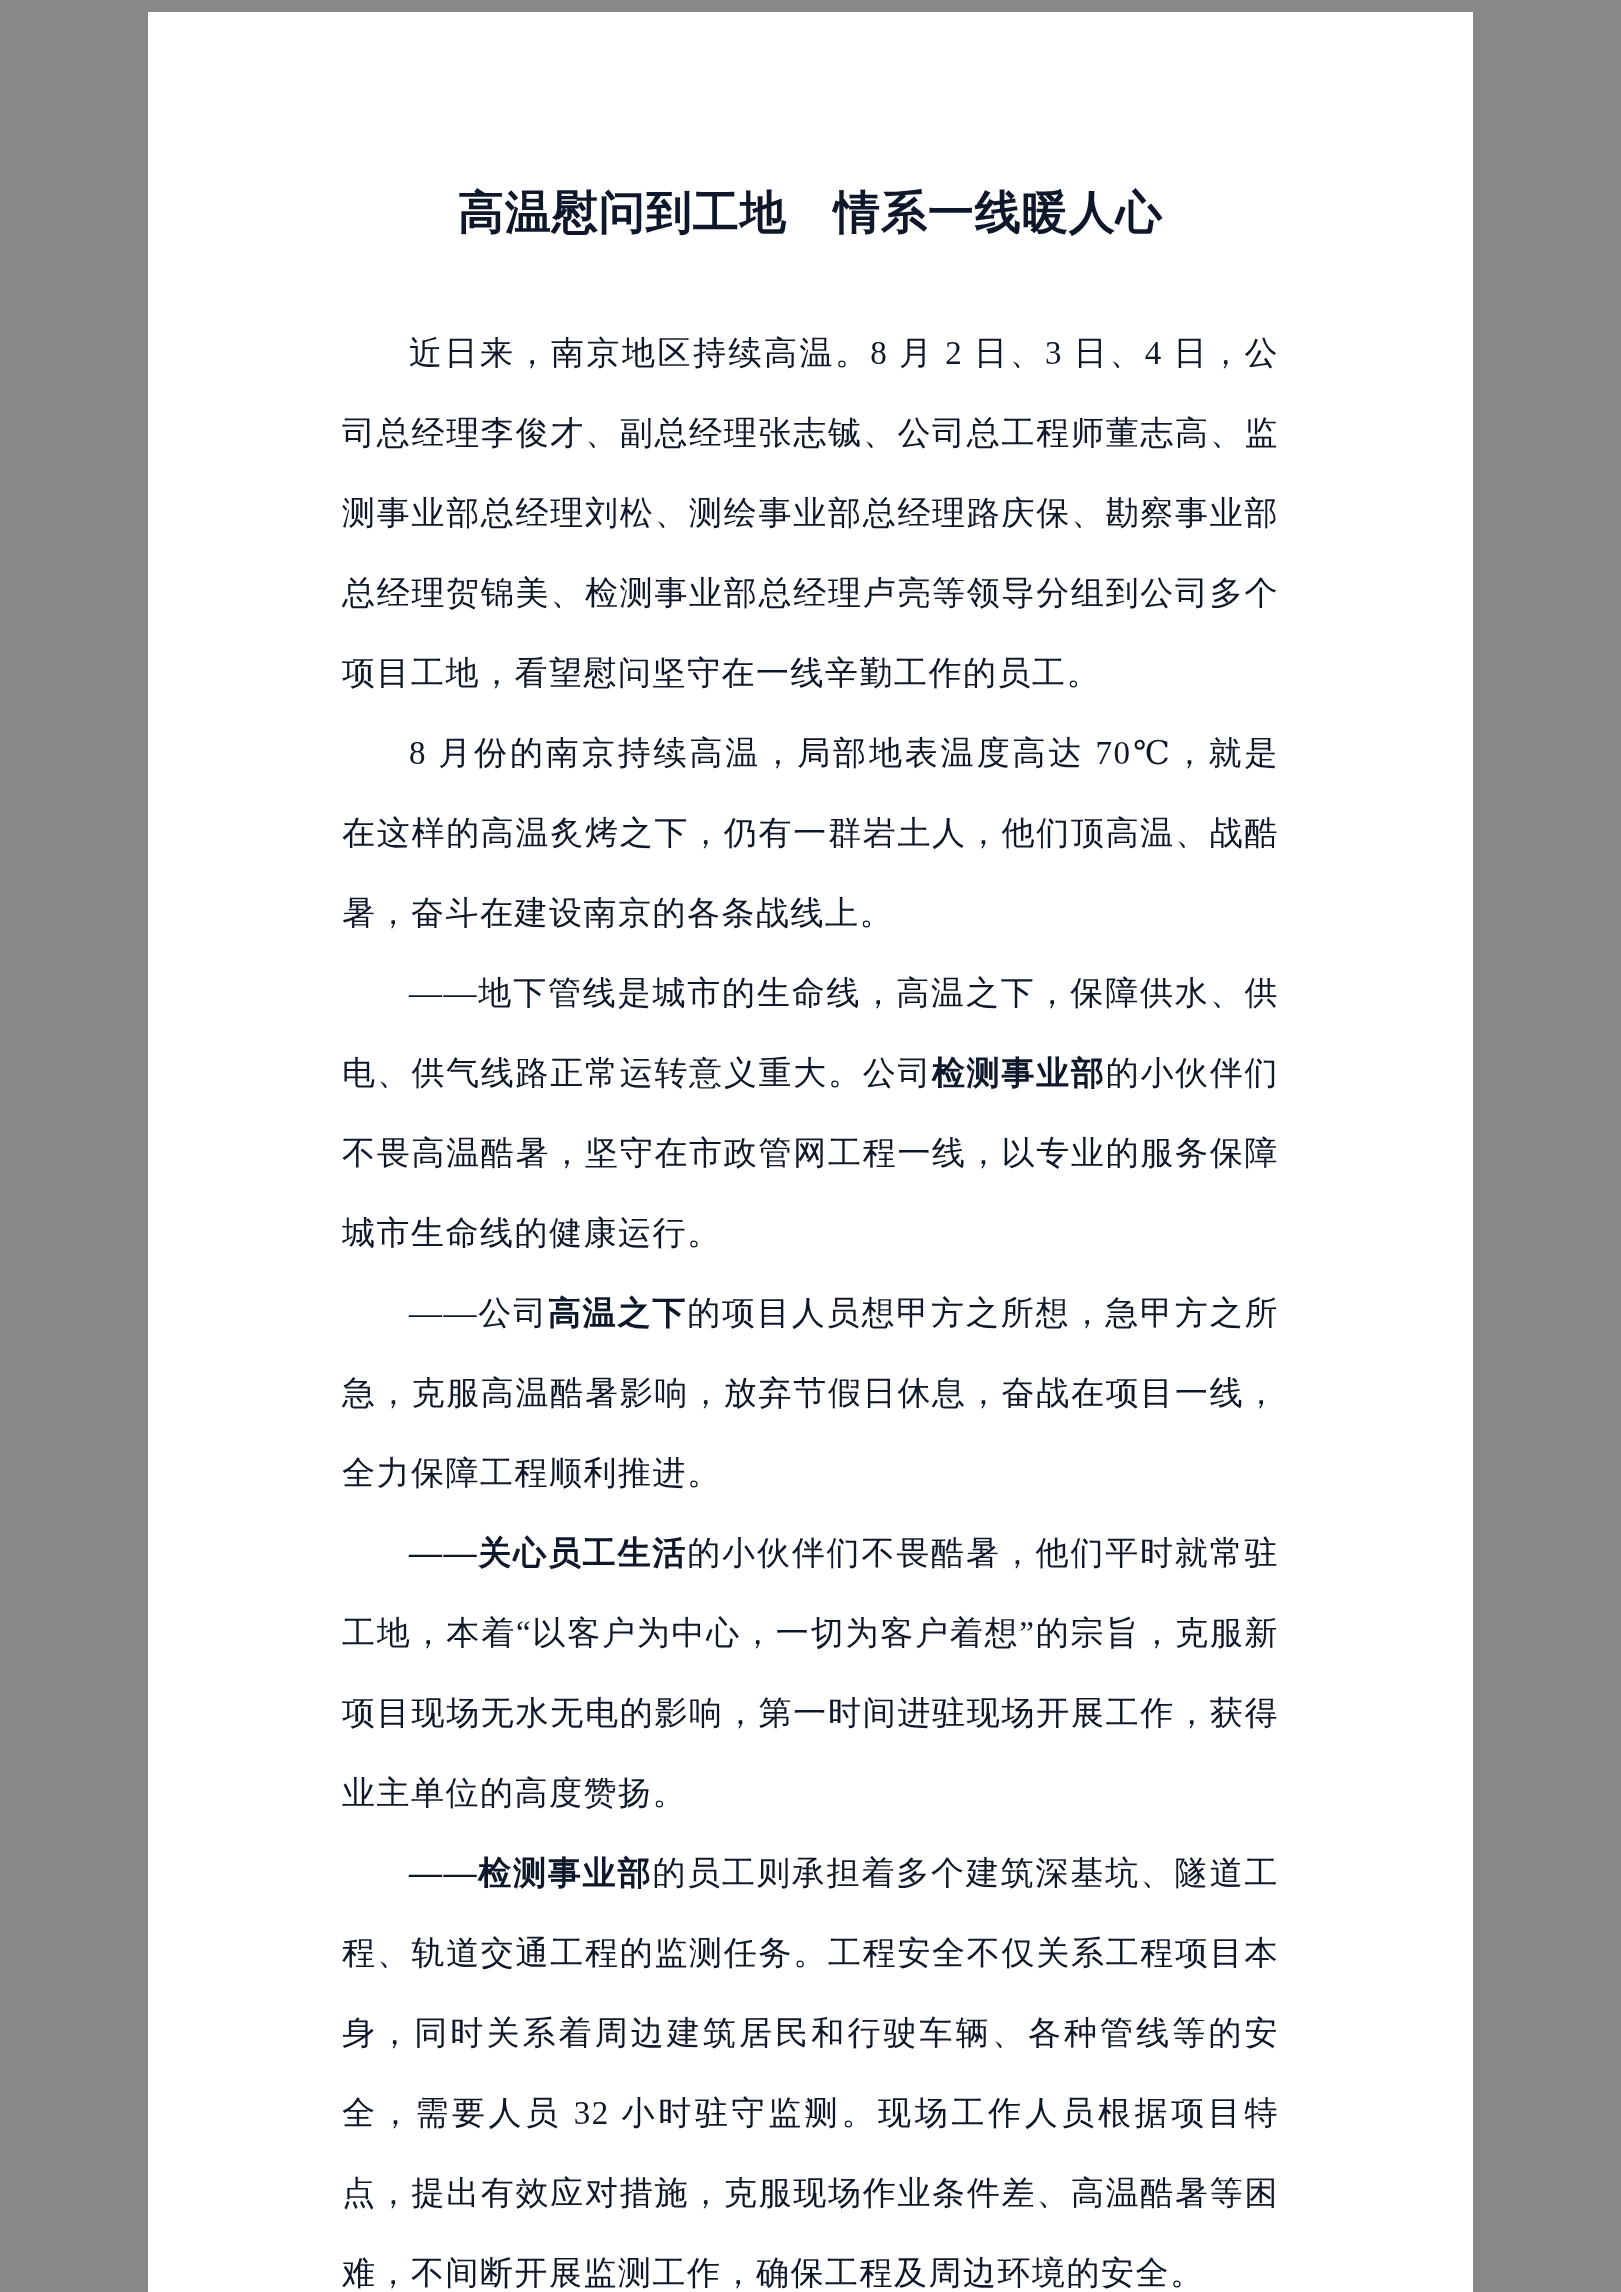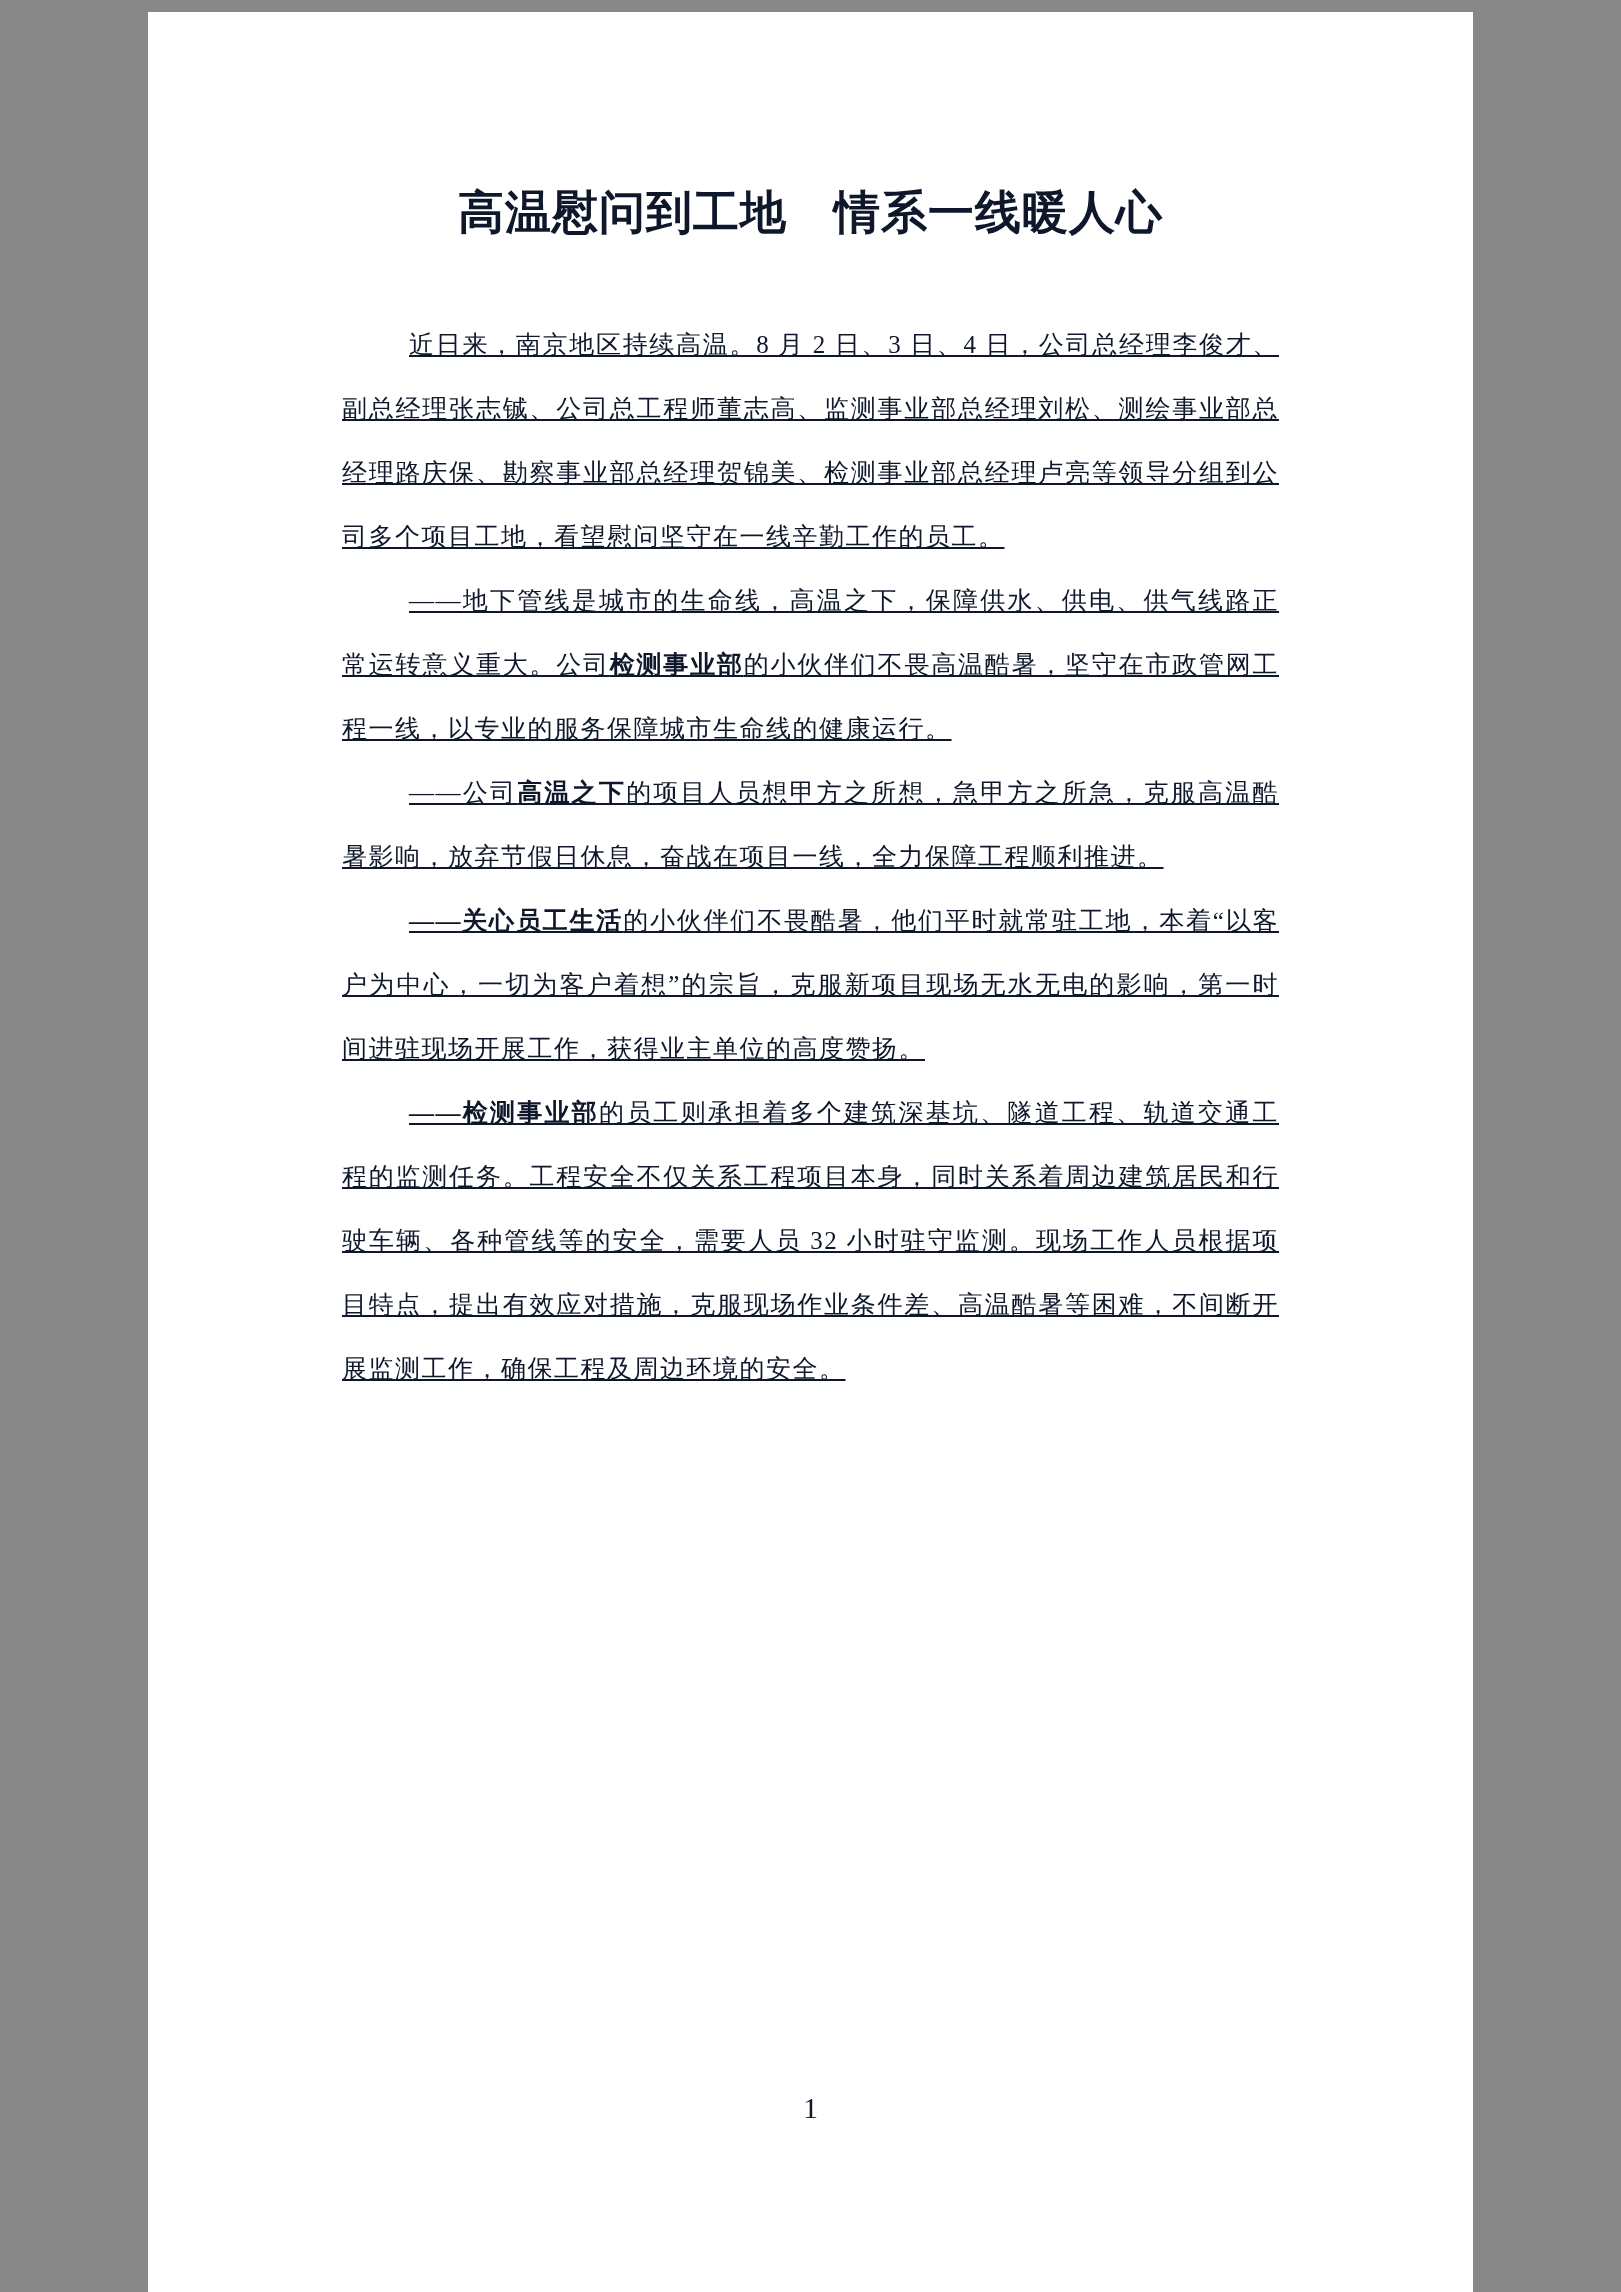--- a/index.html
+++ b/index.html
@@ -22,28 +22,27 @@
   h1.doc-title {
     font-size: 46px;
     font-weight: 600;
     line-height: 78px;
     text-align: center;
     margin: 0 0 61px 0;
     letter-spacing: 1px;
     white-space: pre;
   }
   p.doc-para {
-    font-size: 25px;
-    line-height: 64px;
+    font-size: 33px;
+    line-height: 80px;
     text-align: justify;
     text-justify: inter-ideograph;
     text-indent: 67px;
     margin: 0;
     letter-spacing: 1.5px;
-    text-decoration: underline;
   }
   p.doc-para .bold {
     font-weight: 700;
   }
   .footer {
     position: absolute;
     left: 0;
     top: 2076px;
     width: 100%;
     text-align: center;
@@ -55,20 +54,23 @@
 <body>
 
 <div class="page">
 
   <h1 class="doc-title">高温慰问到工地　情系一线暖人心</h1>
 
   <p class="doc-para">
     <span>近日来，南京地区持续高温。8 月 2 日、3 日、4 日，公司总经理李俊才、副总经理张志铖、公司总工程师董志高、监测事业部总经理刘松、测绘事业部总经理路庆保、勘察事业部总经理贺锦美、检测事业部总经理卢亮等领导分组到公司多个项目工地，看望慰问坚守在一线辛勤工作的员工。</span>
   </p>
 
+  <p class="doc-para">
+    <span>8 月份的南京持续高温，局部地表温度高达 70℃，就是在这样的高温炙烤之下，仍有一群岩土人，他们顶高温、战酷暑，奋斗在建设南京的各条战线上。</span>
+  </p>
 
   <p class="doc-para">
     <span>——地下管线是城市的生命线，高温之下，保障供水、供电、供气线路正常运转意义重大。公司</span><span class="bold">检测事业部</span><span>的小伙伴们不畏高温酷暑，坚守在市政管网工程一线，以专业的服务保障城市生命线的健康运行。</span>
   </p>
 
   <p class="doc-para">
     <span>——公司</span><span class="bold">高温之下</span><span>的项目人员想甲方之所想，急甲方之所急，克服高温酷暑影响，放弃节假日休息，奋战在项目一线，全力保障工程顺利推进。</span>
   </p>
 
   <p class="doc-para">

